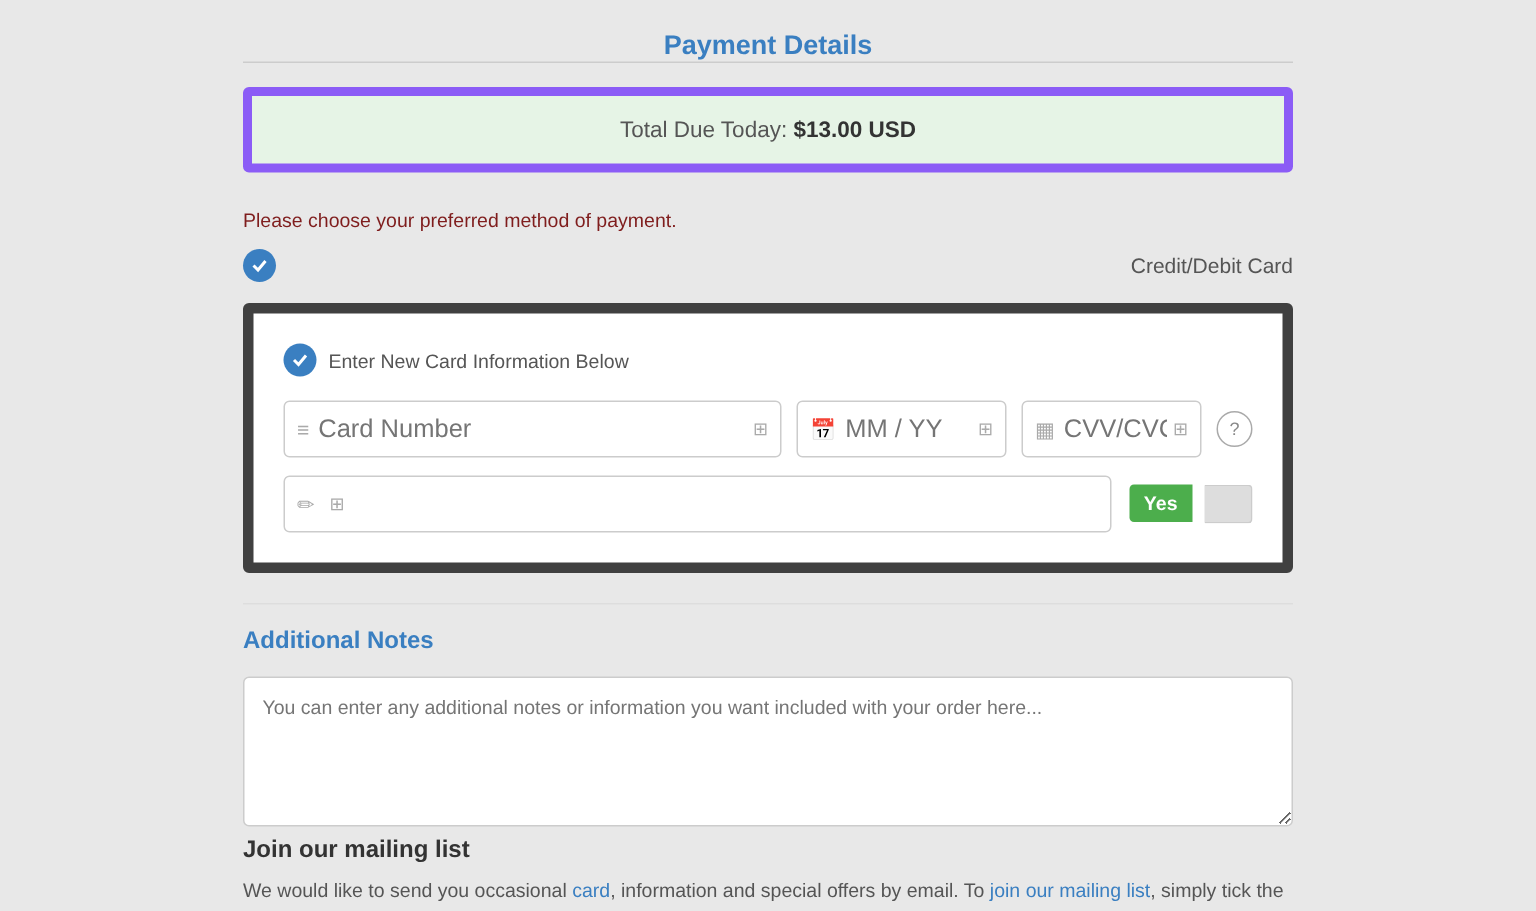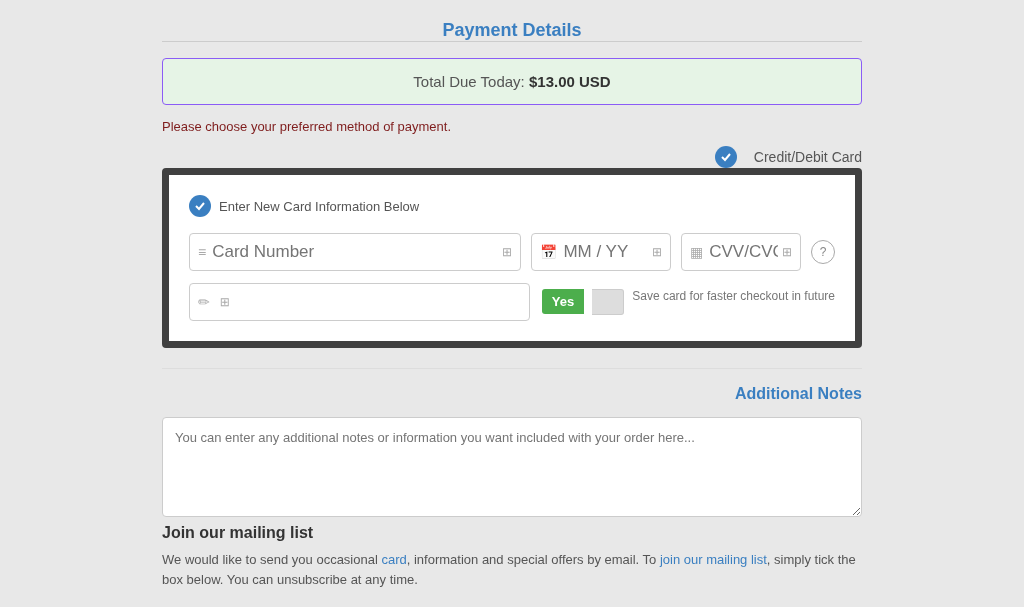--- a/index.html
+++ b/index.html
@@ -18,42 +18,43 @@
     .section-title {
       text-align: center;
       color: #3a7fc1;
       font-size: 18px;
       font-weight: bold;
       border-bottom: 1px solid #ccc;
       margin-bottom: 16px;
     }
     .total-due-box {
       background: #e6f4e6;
-      border: 1px solid #8b5cf6;
+      border: 6px solid #8b5cf6;
       border-radius: 4px;
       padding: 14px 20px;
       text-align: center;
-      margin-bottom: 14px;
+      margin-bottom: 24px;
       font-size: 15px;
       color: #555;
     }
     .total-due-box .amount {
       color: #333;
       font-weight: bold;
     }
     .payment-method-text {
       color: #7f1d1d;
       margin-bottom: 12px;
       font-size: 13px;
     }
     .payment-method-option {
       display: flex;
       align-items: center;
       gap: 17px;
-      justify-content: flex-end;
+      margin-bottom: 14px;
+      justify-content: space-between;
     }
     .check-circle {
       width: 22px;
       height: 22px;
       background: #3a7fc1;
       border-radius: 50%;
       display: flex;
       align-items: center;
       justify-content: center;
       flex-shrink: 0;
@@ -174,21 +175,21 @@
     .save-card-label {
       font-size: 12px;
       color: #777;
     }
     .divider {
       border: none;
       border-top: 1px solid #ddd;
       margin: 10px 0 16px;
     }
     .subsection-title {
-      text-align: right;
+      text-align: left;
       color: #3a7fc1;
       font-size: 16px;
       font-weight: bold;
       margin-bottom: 14px;
     }
     .notes-textarea {
       width: 100%;
       border: 1px solid #ccc;
       border-radius: 4px;
       padding: 12px;
@@ -273,21 +274,20 @@
     </div>
 
     <div class="card-name-row">
       <div class="input-wrapper card-name-wrap">
         <span class="input-icon">✏</span>
         <span class="input-flag">⊞</span>
       </div>
       <div class="save-card-row">
         <button class="toggle-btn">Yes</button>
         <div class="toggle-track"></div>
-        <span class="save-card-label">Save card for faster checkout in future</span>
       </div>
     </div>
   </div>
 
   <hr class="divider">
 
   <div class="subsection-title">Additional Notes</div>
 
   <textarea class="notes-textarea" placeholder="You can enter any additional notes or information you want included with your order here..." style=""></textarea>
 

